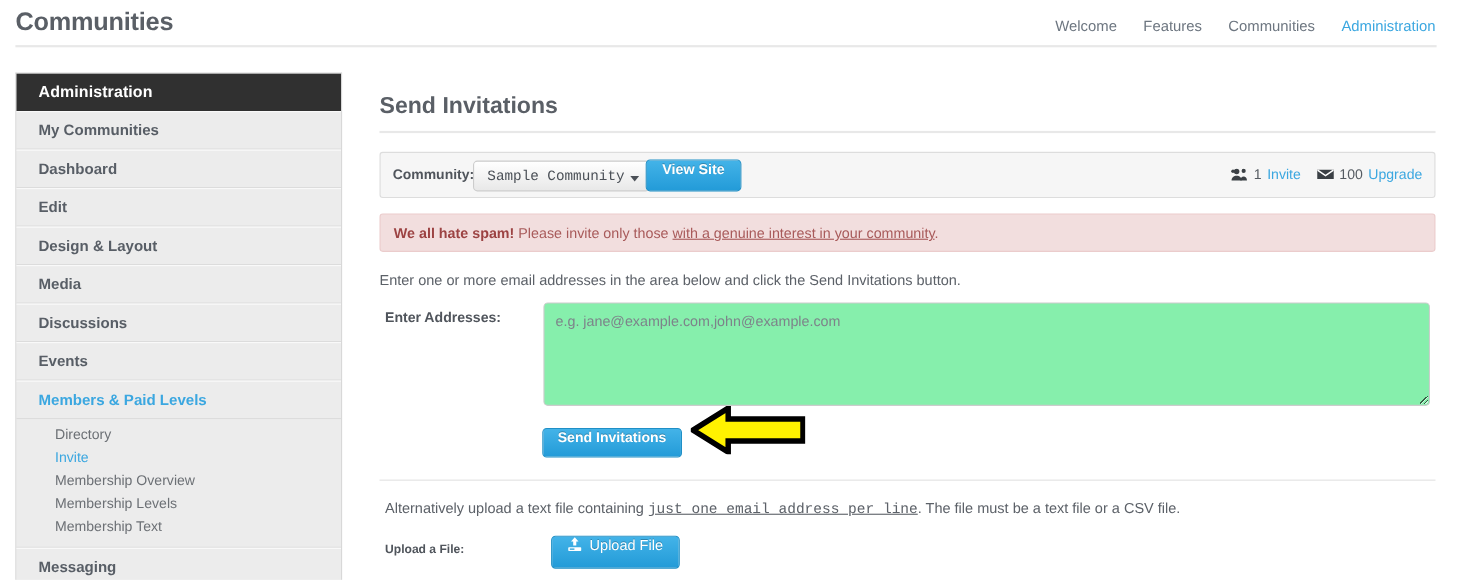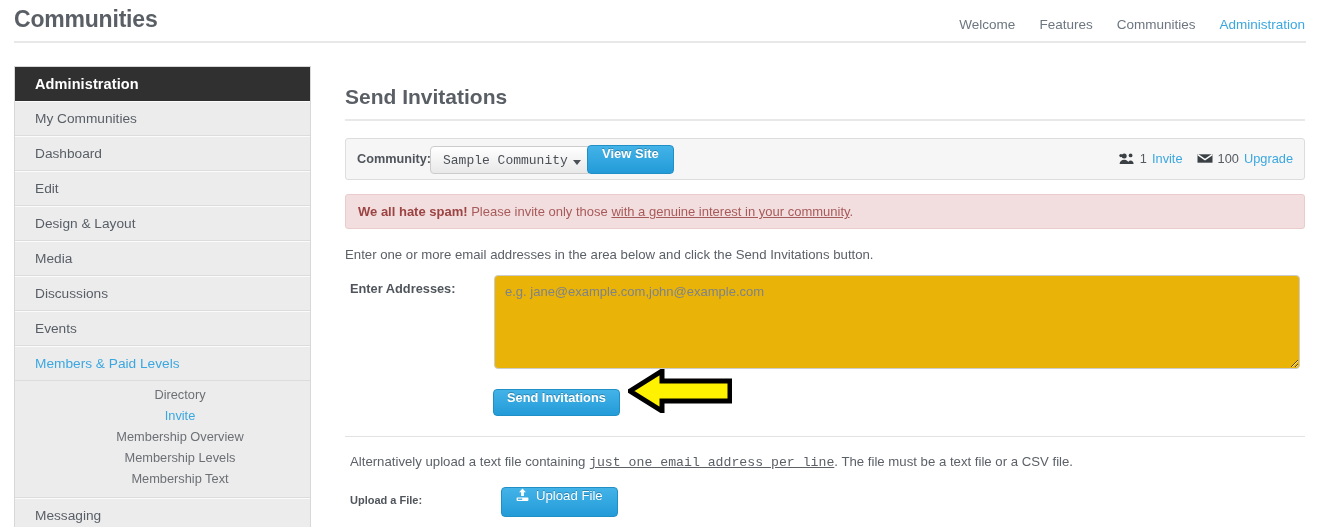--- a/index.html
+++ b/index.html
@@ -41,32 +41,32 @@
     border: 1px solid #d8d8d8; border-bottom: none; background: #eeeeee;
   }
   .side-head {
     background: #303030; color: #ffffff;
     font-size: 14.5px; font-weight: bold;
     padding: 9px 0 9px 20px; letter-spacing: .1px;
   }
   .side-item {
     background: #ececec; border-bottom: 1px solid #dcdcdc;
     border-top: 1px solid #fbfbfb;
-    font-size: 13.7px; font-weight: normal; color: #585e66;
+    font-size: 13.7px; font-weight: bold; color: #585e66;
     padding: 9px 0 9px 20px;
     cursor: pointer;
   }
   .side-item.link-blue { color: #3ba7e0; }
   .side-sub {
     background: #ececec; border-bottom: 1px solid #dcdcdc;
     padding: 3px 0 8px 0;
   }
   .side-sub div {
     font-size: 12.8px; color: #6c7075; padding: 3px 0 3px 35px;
-    font-weight: normal; cursor: pointer; text-align: center;
+    font-weight: normal; cursor: pointer;
   }
   .side-sub div.active { color: #3ba7e0; }
 
   
   .main { position: absolute; left: 345px; top: 58px; width: 962px; margin-top: 27px; }
   .page-title {
     font-size: 21px; font-weight: bold; color: #5a5f66; margin: 0 0 10px 0;
   }
   .title-rule { height: 2px; background: #e8e8e8; width: 960px; margin-bottom: 17px; }
 
@@ -124,21 +124,21 @@
   .form-row { margin-top: 13px; position: relative; height: 98px; }
   .form-label {
     position: absolute; left: 5px; top: 6px;
     font-size: 12.8px; font-weight: bold; color: #50555c;
   }
   textarea.addresses {
     position: absolute; left: 149px; top: 0; width: 806px; height: 94px;
     border: 1px solid #cccccc; border-radius: 4px;
     font-family: "Liberation Sans", sans-serif; font-size: 13px;
     color: #555b62; padding: 8px 10px; resize: both; outline: none;
-    background: #eab308;
+    background: #86efac;
   }
   textarea.addresses::placeholder { color: #7d838a; }
 
   .send-btn {
     position: absolute; left: 148px; top: 114px; height: 27px; padding: 0 13px;
     font-size: 12.8px;
   }
 
   .divider {
     position: absolute; left: 0; top: 161px; width: 960px; height: 1px;

